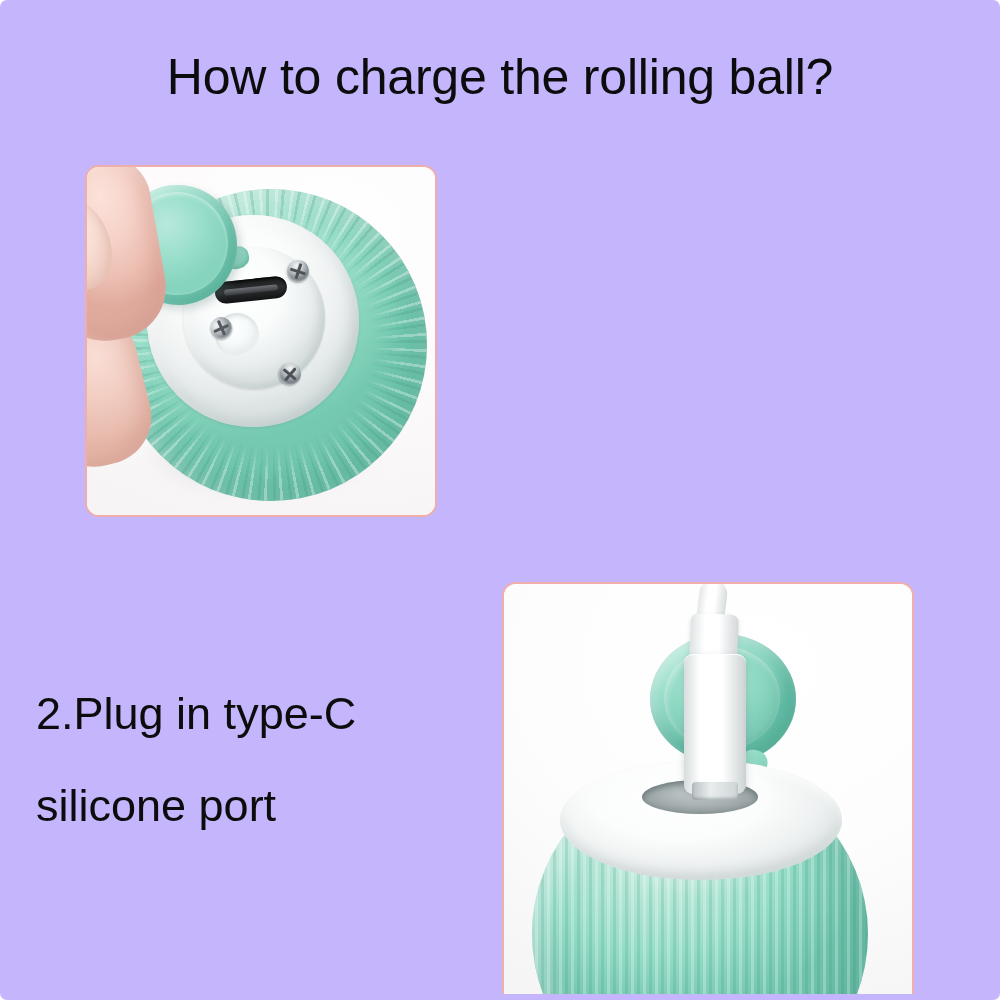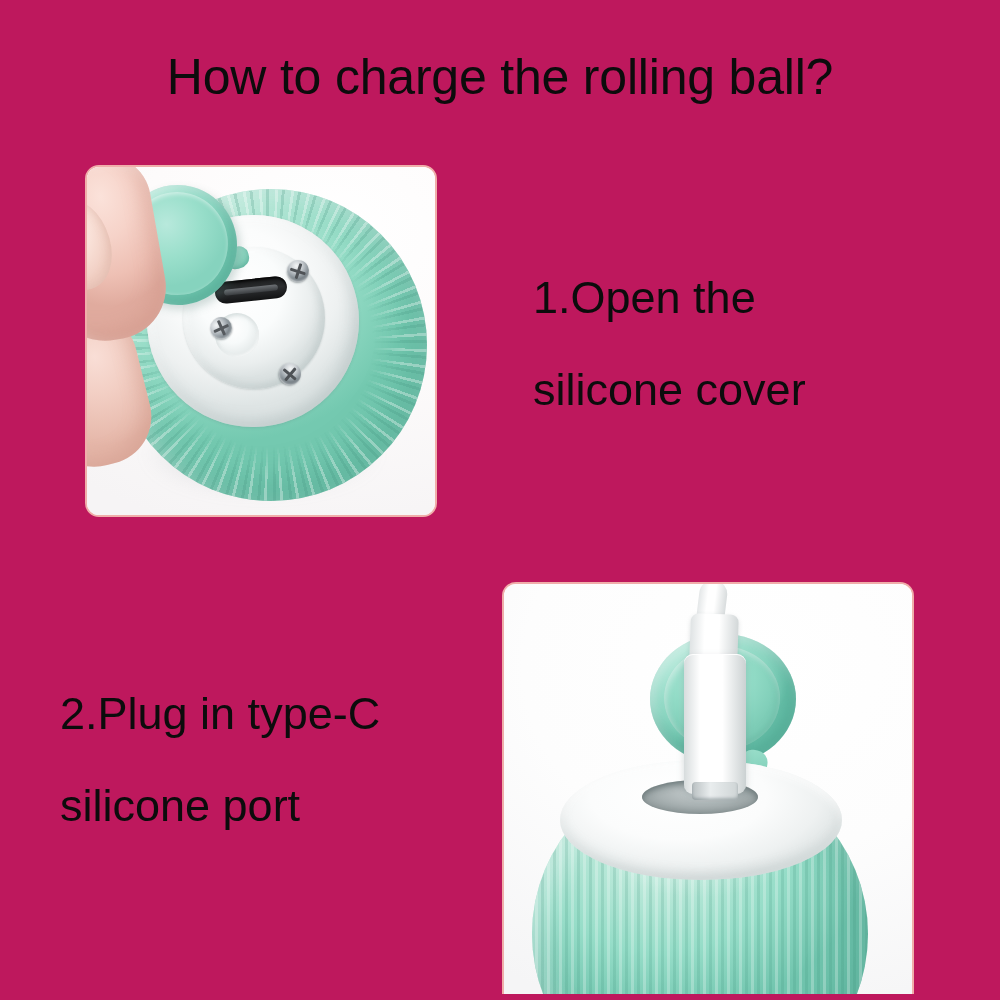--- a/index.html
+++ b/index.html
@@ -6,21 +6,22 @@
   html, body {
     margin: 0; padding: 0;
     width: 1000px; height: 1000px;
     background: #ffffff;
     font-family: "Liberation Sans", sans-serif;
     overflow: hidden;
   }
   .page {
     position: relative;
     width: 1000px; height: 1000px;
-    background: #be185d;
+    background: #c4b5fd;
+    border-radius: 7px;
   }
 
   
   .title {
     position: absolute;
     left: 0; top: 46px;
     width: 1000px;
     text-align: center;
     font-size: 50px;
     line-height: 62px;
@@ -331,21 +332,21 @@
 
   
   .caption {
     position: absolute;
     color: #0c0c0c;
     font-size: 45px;
     line-height: 92px;
     white-space: nowrap;
   }
   #caption-1 { left: 533px; top: 252px; }
-  #caption-2 { left: 60px;  top: 668px; }
+  #caption-2 { left: 36px;  top: 668px; }
 </style>
 </head>
 <body>
 
 <div class="page">
 
   <div class="title">How to charge the rolling ball?</div>
 
   <div class="photo-frame" id="frame-1">
     <div class="photo-canvas">
@@ -372,24 +373,20 @@
         <div class="p1-flap-rim"></div>
       </div>
 
       <div class="p1-finger2"></div>
       <div class="p1-thumb">
         <div class="p1-nail"></div>
       </div>
     </div>
   </div>
 
-  <div class="caption" id="caption-1">
-    <div>1.Open the</div>
-    <div>silicone cover</div>
-  </div>
 
   <div class="caption" id="caption-2">
     <div>2.Plug in type-C</div>
     <div>silicone port</div>
   </div>
 
   <div class="photo-frame" id="frame-2">
     <div class="photo-canvas">
       <div class="p2-bg"></div>
 

